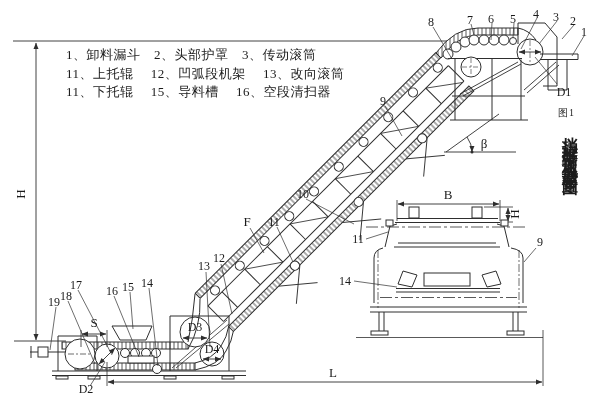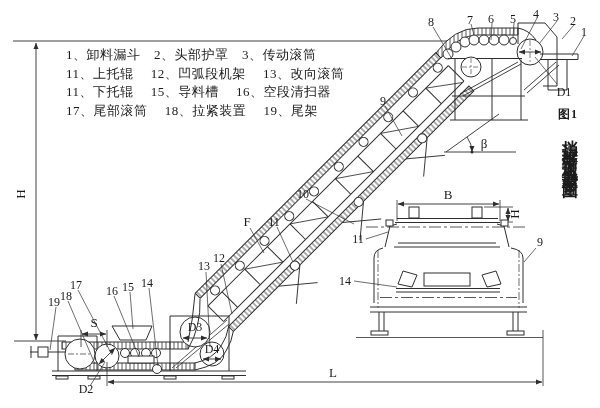--- a/index.html
+++ b/index.html
@@ -7,40 +7,39 @@
   #stage{
     position:relative;width:600px;height:408px;background:#ffffff;
     font-family:"Liberation Serif","DejaVu Serif",serif;color:#1c1c1c;overflow:hidden;
   }
   #legend{
     position:absolute;left:66px;top:46px;font-size:13px;line-height:18.6px;
     letter-spacing:0.5px;white-space:nowrap;color:#1a1a1a;
   }
   #legend .lg-line{display:block;}
   #caption{position:absolute;left:558px;top:106px;width:34px;}
-  #caption .cap-prefix{font-size:12px;font-weight:700;letter-spacing:1px;white-space:nowrap;}
+  #caption .cap-prefix{font-size:10px;font-weight:400;letter-spacing:1px;white-space:nowrap;}
   #caption .cap-title{
     margin-top:4px;margin-left:2px;writing-mode:vertical-rl;text-orientation:upright;
     font-size:16px;font-weight:700;letter-spacing:4px;line-height:20px;height:256px;
   }
   svg{position:absolute;left:0;top:0;}
   svg text{font-family:"Liberation Serif","DejaVu Serif",serif;fill:#1a1a1a;}
   .num{font-size:12px;}
   .dim{font-size:13px;}
 </style>
 </head>
 <body>
 
 <div id="stage">
 
   <div id="legend">
     <span class="lg-line">1、卸料漏斗　2、头部护罩　3、传动滚筒</span>
     <span class="lg-line">11、上托辊　 12、凹弧段机架　 13、改向滚筒</span>
     <span class="lg-line">11、下托辊　 15、导料槽　 16、空段清扫器</span>
-    <span class="lg-line">17、尾部滚筒　 18、拉紧装置　 19、尾架</span>
   </div>
 
   <div id="caption">
     <div class="cap-prefix">图1</div>
     <div class="cap-title">挡边胶带输送机典型布置图</div>
   </div>
 
   <svg width="600" height="408" viewBox="0 0 600 408">
     <defs>
       <pattern id="ht" patternUnits="userSpaceOnUse" width="4" height="7">

